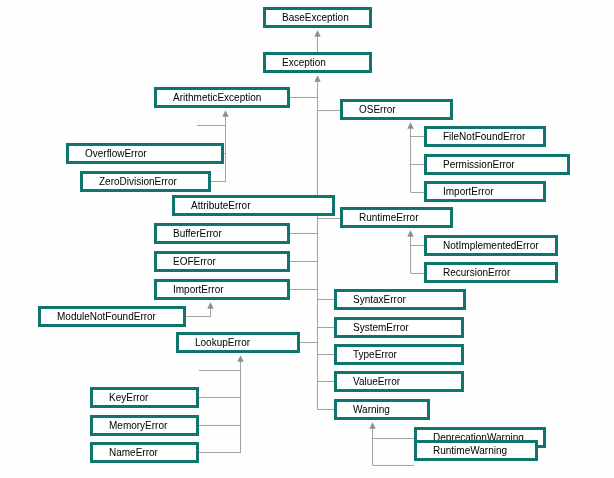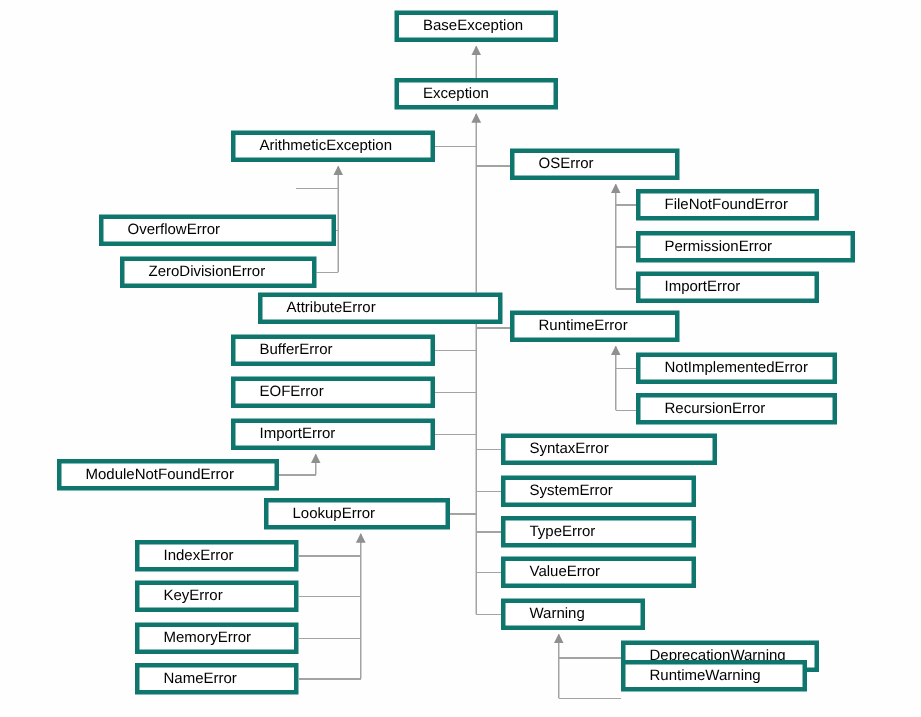--- a/index.html
+++ b/index.html
@@ -106,26 +106,25 @@
   <div class="node" style="left:424px;top:154px;width:146px">PermissionError</div>
   <div class="node" style="left:80px;top:171px;width:131px">ZeroDivisionError</div>
   <div class="node" style="left:424px;top:181px;width:122px">ImportError</div>
   <div class="node" style="left:172px;top:195px;width:163px">AttributeError</div>
   <div class="node" style="left:340px;top:207px;width:113px">RuntimeError</div>
   <div class="node" style="left:154px;top:223px;width:136px">BufferError</div>
   <div class="node" style="left:424px;top:235px;width:134px">NotImplementedError</div>
   <div class="node" style="left:154px;top:251px;width:136px">EOFError</div>
   <div class="node" style="left:424px;top:262px;width:134px">RecursionError</div>
   <div class="node" style="left:154px;top:279px;width:136px">ImportError</div>
-  <div class="node" style="left:334px;top:289px;width:144px">SyntaxError</div>
+  <div class="node" style="left:334px;top:289px;width:132px">SyntaxError</div>
   <div class="node" style="left:38px;top:306px;width:148px">ModuleNotFoundError</div>
   <div class="node" style="left:334px;top:317px;width:130px">SystemError</div>
   <div class="node" style="left:176px;top:332px;width:124px">LookupError</div>
   <div class="node" style="left:334px;top:344px;width:130px">TypeError</div>
-  <div class="node" style="left:90px;top:360px;width:109px">IndexError</div>
   <div class="node" style="left:334px;top:371px;width:130px">ValueError</div>
   <div class="node" style="left:90px;top:387px;width:109px">KeyError</div>
   <div class="node" style="left:334px;top:399px;width:96px">Warning</div>
   <div class="node" style="left:90px;top:415px;width:109px">MemoryError</div>
   <div class="node" style="left:414px;top:427px;width:132px">DeprecationWarning</div>
   <div class="node" style="left:90px;top:442px;width:109px">NameError</div>
   <div class="node" style="left:414px;top:440px;width:124px">RuntimeWarning</div>
 
 </div>
 

